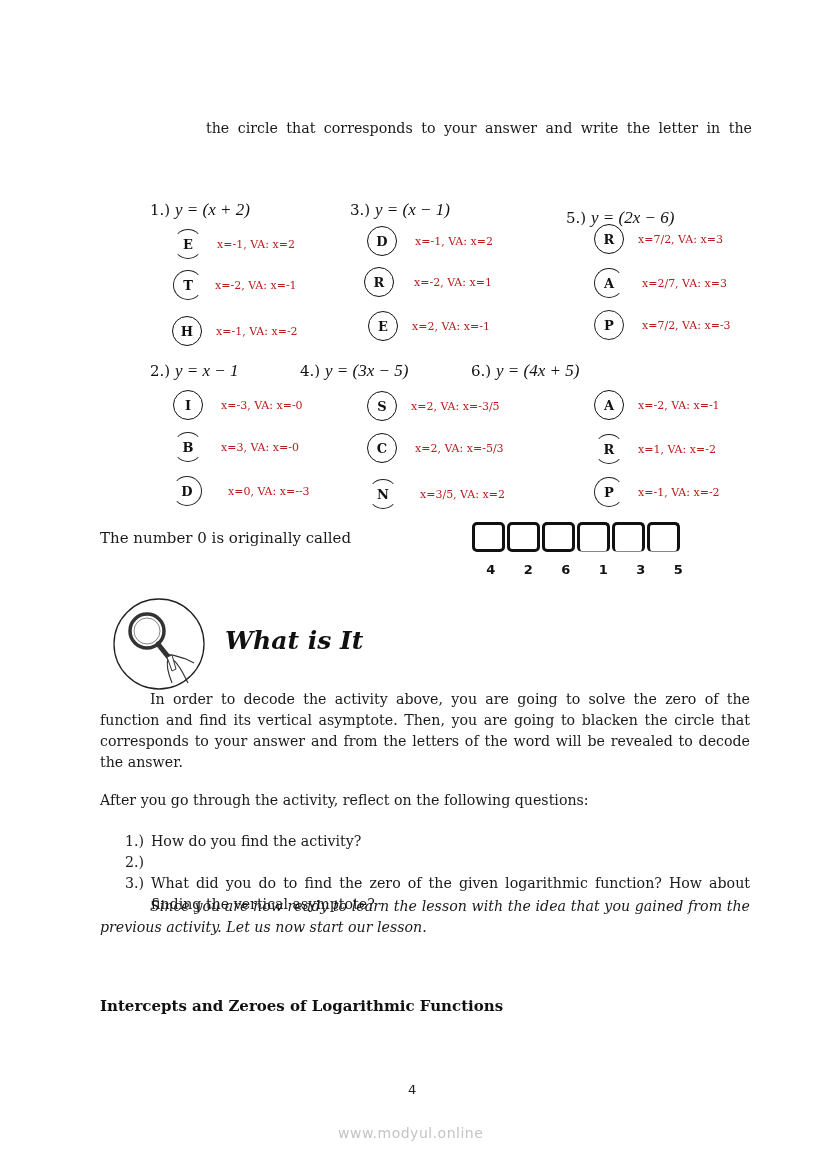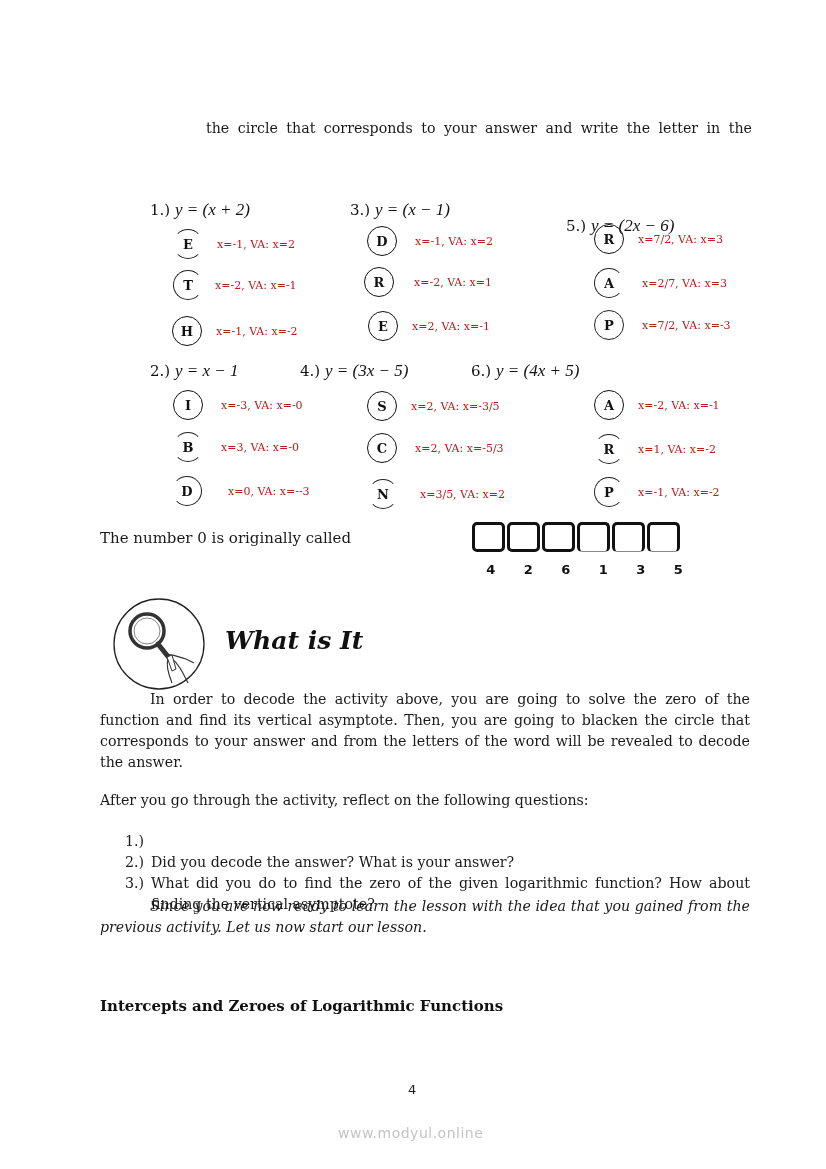--- a/index.html
+++ b/index.html
@@ -75,21 +75,21 @@
 </div>
 <div class="abs choice" style="left:364px; top:267px;">
   <div class="bubble">R</div>
   <span class="opt" style="margin-left:20px">x=-2, VA: x=1</span>
 </div>
 <div class="abs choice" style="left:368px; top:311px;">
   <div class="bubble">E</div>
   <span class="opt">x=2, VA: x=-1</span>
 </div>
 
-<div class="abs" style="left:566px; top:216px;">
+<div class="abs" style="left:566px; top:208px;">
   <div class="q-title">
     <span>5.)</span>
     <i>y = (2x − 6)</i>
   </div>
 </div>
 <div class="abs choice" style="left:594px; top:224px;">
   <div class="bubble">R</div>
   <span class="opt" style="">x=7/2, VA: x=3</span>
 </div>
 <div class="abs choice" style="left:594px; top:268px;">
@@ -187,24 +187,24 @@
   </svg>
 </div>
 <div class="abs section-title" style="left:225px; top:626px;">What is It</div>
 
 <div class="abs body-text para" style="left:100px; top:689px; width:650px; text-indent:50px;">In order to decode the activity above, you are going to solve the zero of the function and find its vertical asymptote.  Then, you are going to blacken the circle that corresponds to your answer and from the letters of the word will be revealed to decode the answer.</div>
 <div class="abs body-text" style="left:100px; top:790px; width:650px;">After you go through the activity, reflect on the following questions:</div>
 
 <ol class="abs body-text qs" style="left:125px; top:831px; width:625px;">
   <li>
       <span class="n">1.)</span>
+      <span>How do you find the activity?</span>
     </li>
   <li>
       <span class="n">2.)</span>
-      <span>Did you decode the answer?  What is your answer?</span>
     </li>
   <li>
       <span class="n">3.)</span>
       <span style="text-align:justify;">What did you do to find the zero of the given logarithmic function? How about finding the vertical asymptote?</span>
     </li>
 </ol>
 
 <div class="abs body-text para" style="left:100px; top:896px; width:650px; text-indent:50px;font-style:italic;">Since you are now ready to learn the lesson with the idea that you gained from the previous activity.  Let us now start our lesson.</div>
 
 <div class="abs heading-bold" style="left:100px; top:997px;">Intercepts and Zeroes of Logarithmic Functions</div>

